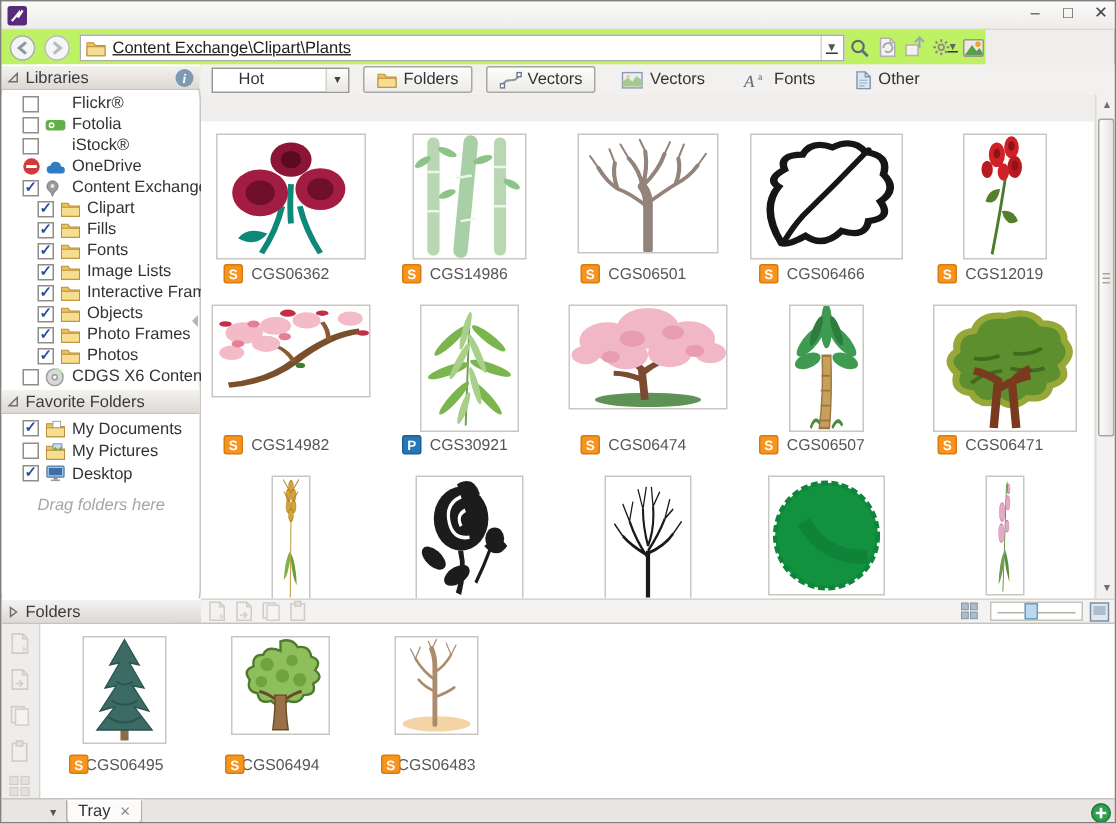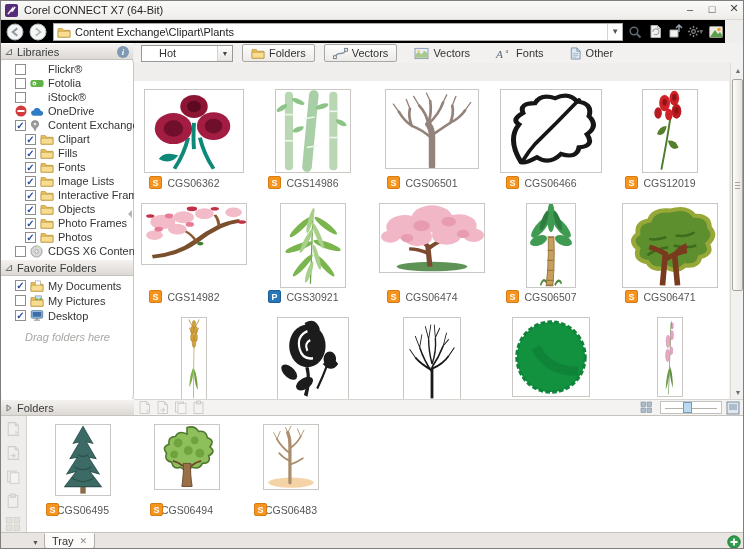--- a/index.html
+++ b/index.html
@@ -7,21 +7,21 @@
   .win { position:relative; width:744px; height:549px; background:#f0eeec; border:1px solid #7f7f7f; overflow:hidden; font-size:11px; color:#333; }
 
   
   .titlebar { position:absolute; left:0; top:0; width:744px; height:19px; background:linear-gradient(#fafaf9,#efedea); border-bottom:1px solid #dcd9d5; display:flex; align-items:center; }
   .logo { width:13px; height:13px; margin:0 6px 0 4px; background:#572a7a; border-radius:2px; display:inline-flex; align-items:center; justify-content:center; }
   .title { font-size:11px; color:#1f1f1f; }
   .wincontrols { margin-left:auto; display:flex; align-items:flex-start; height:100%; }
   .wc { width:22px; height:15px; display:flex; align-items:center; justify-content:center; font-size:11px; color:#444; cursor:default; }
 
   
-  .addressbar { position:absolute; left:0; top:19px; width:724px; height:23px; background:#000000; display:flex; align-items:center; }
+  .addressbar { position:absolute; left:0; top:19px; width:656px; height:23px; background:#bef264; display:flex; align-items:center;text-decoration:underline; }
   .navbtn { width:18px; height:18px; margin-left:5px; flex:0 0 auto; }
   .pathbox { margin-left:6px; width:596px; height:18px; background:#fff; border:1px solid #aeaca9; display:flex; align-items:center; }
   .pathbox .ic { margin:0 4px 0 3px; display:inline-flex; }
   .pathtext { flex:1; color:#222; }
   .combo-arrow { width:15px; height:16px; border-left:1px solid #d8d5d1; display:flex; align-items:center; justify-content:center; color:#555; font-size:8px; }
   .abar-ic { width:18px; height:18px; margin-left:3px; display:inline-flex; align-items:center; justify-content:center; }
   .gear-caret { font-size:7px; color:#666; margin-left:-2px; }
 
   
   .sidebar { position:absolute; left:0; top:42px; width:133px; height:373px; background:#fff; border-right:1px solid #c9c6c2;border-radius:23px; }
@@ -97,21 +97,20 @@
 <body>
 
 <div class="win" style="--badge-s: #f7941e; --badge-p: #2878b8;">
 
   <div class="titlebar">
     <span class="logo">
       <svg width="9" height="9" viewBox="0 0 10 10">
           <path d="M1 9 L6 3 L5.6 6.2 L9 1" fill="none" stroke="#fff" stroke-width="1.6"></path>
         </svg>
     </span>
-    <span class="title">Corel CONNECT X7 (64-Bit)</span>
     <span class="wincontrols">
       <span class="wc">–</span>
       <span class="wc">□</span>
       <span class="wc">✕</span>
     </span>
   </div>
 
   <div class="addressbar">
     <span class="navbtn">
       <svg width="18" height="18" viewBox="0 0 18 18">

